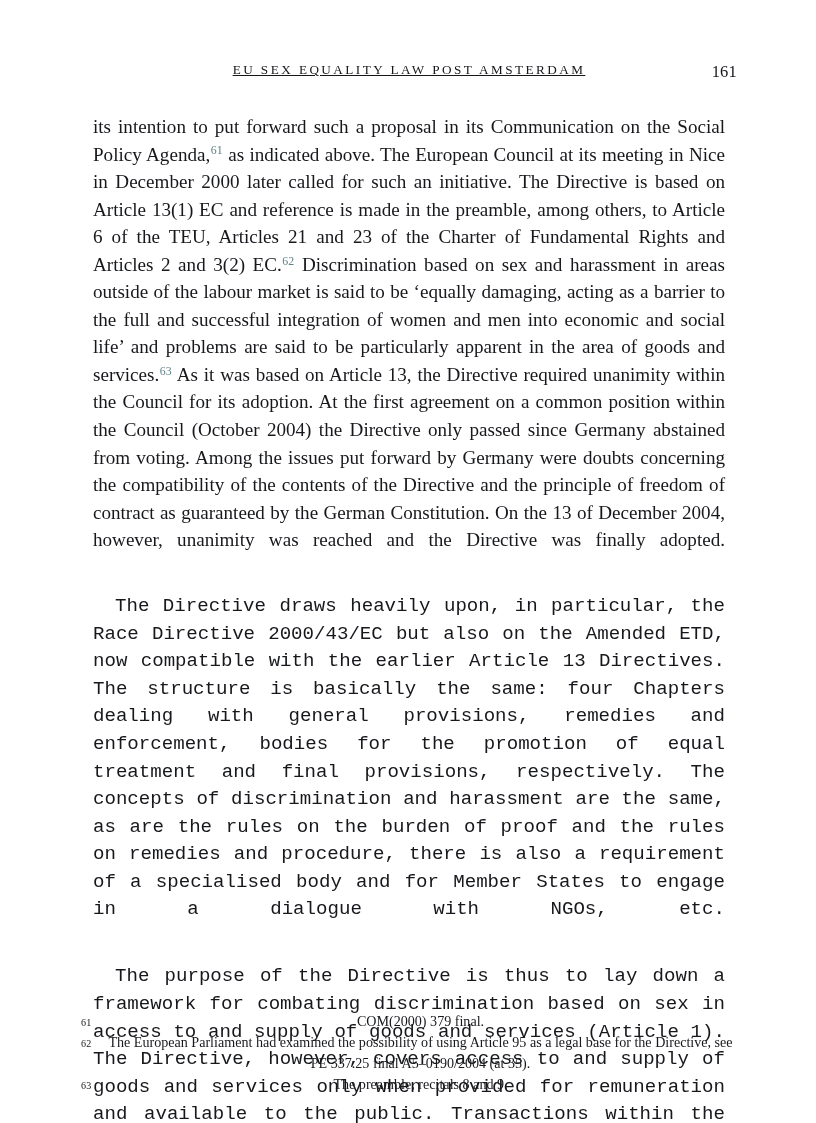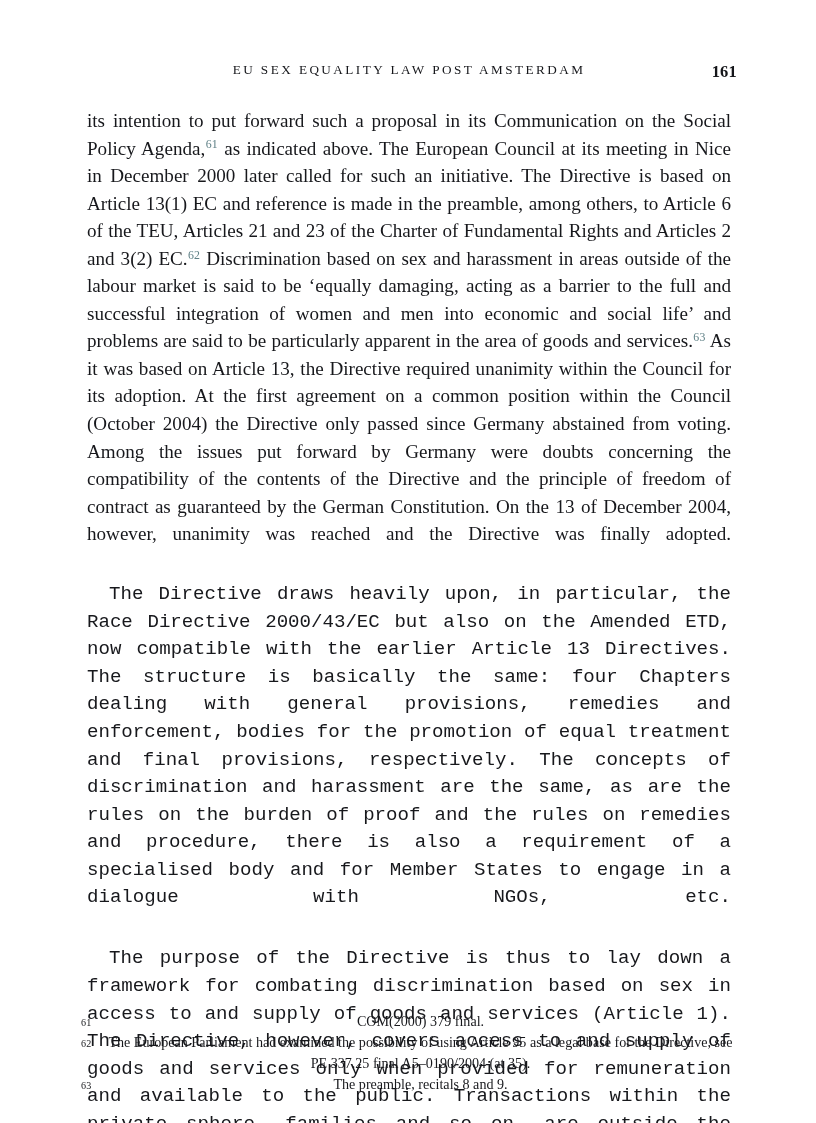--- a/index.html
+++ b/index.html
@@ -36,40 +36,41 @@
     align-items: baseline;
     justify-content: center;
   }
   .running-head-title {
     font-size: 13.2px;
     letter-spacing: 2.45px;
     text-transform: uppercase;
     color: #15161a;
     white-space: nowrap;
     font-weight: 400;
+    text-decoration: underline;
   }
   .page-number {
     position: absolute;
     right: 0;
     top: 0;
     font-size: 16.5px;
     color: #15161a;
     letter-spacing: 0.2px;
-    font-weight: 700;
+    font-weight: 400;
   }
 
   
   .body-block {
     position: absolute;
     left: 81px;
     top: 101px;
     width: 656px;
   }
   p.para {
-    margin: 6px;
+    margin: 12px;
     font-size: 19.1px;
     line-height: 27.55px;
     text-align: justify;
     text-justify: inter-word;
     color: #17181c;
     hyphens: manual;
     word-spacing: 0.1px;
   }
   p.para.indented {
     text-indent: 22px;

